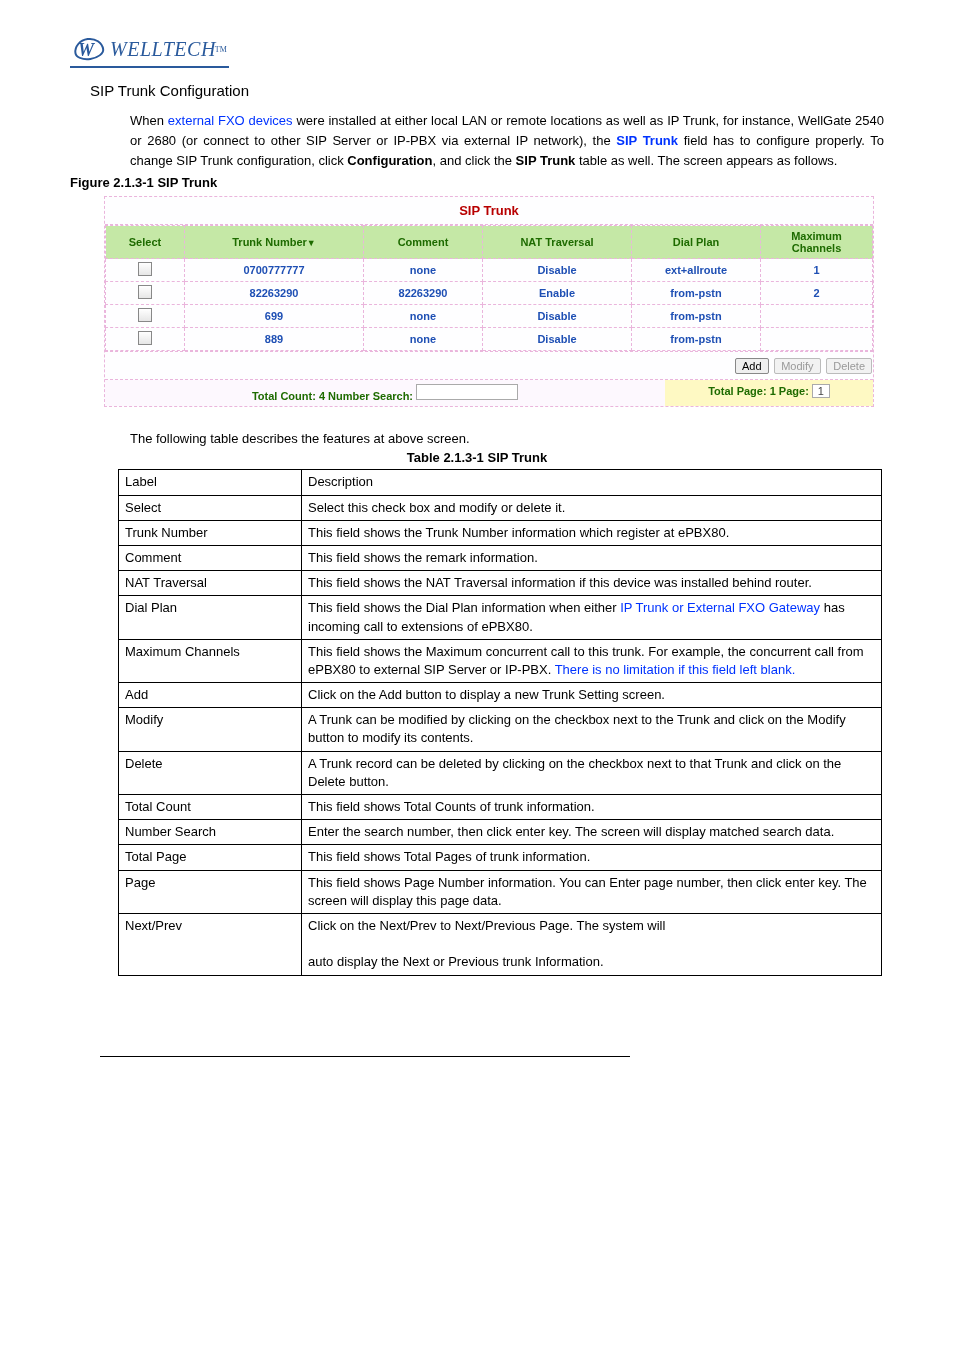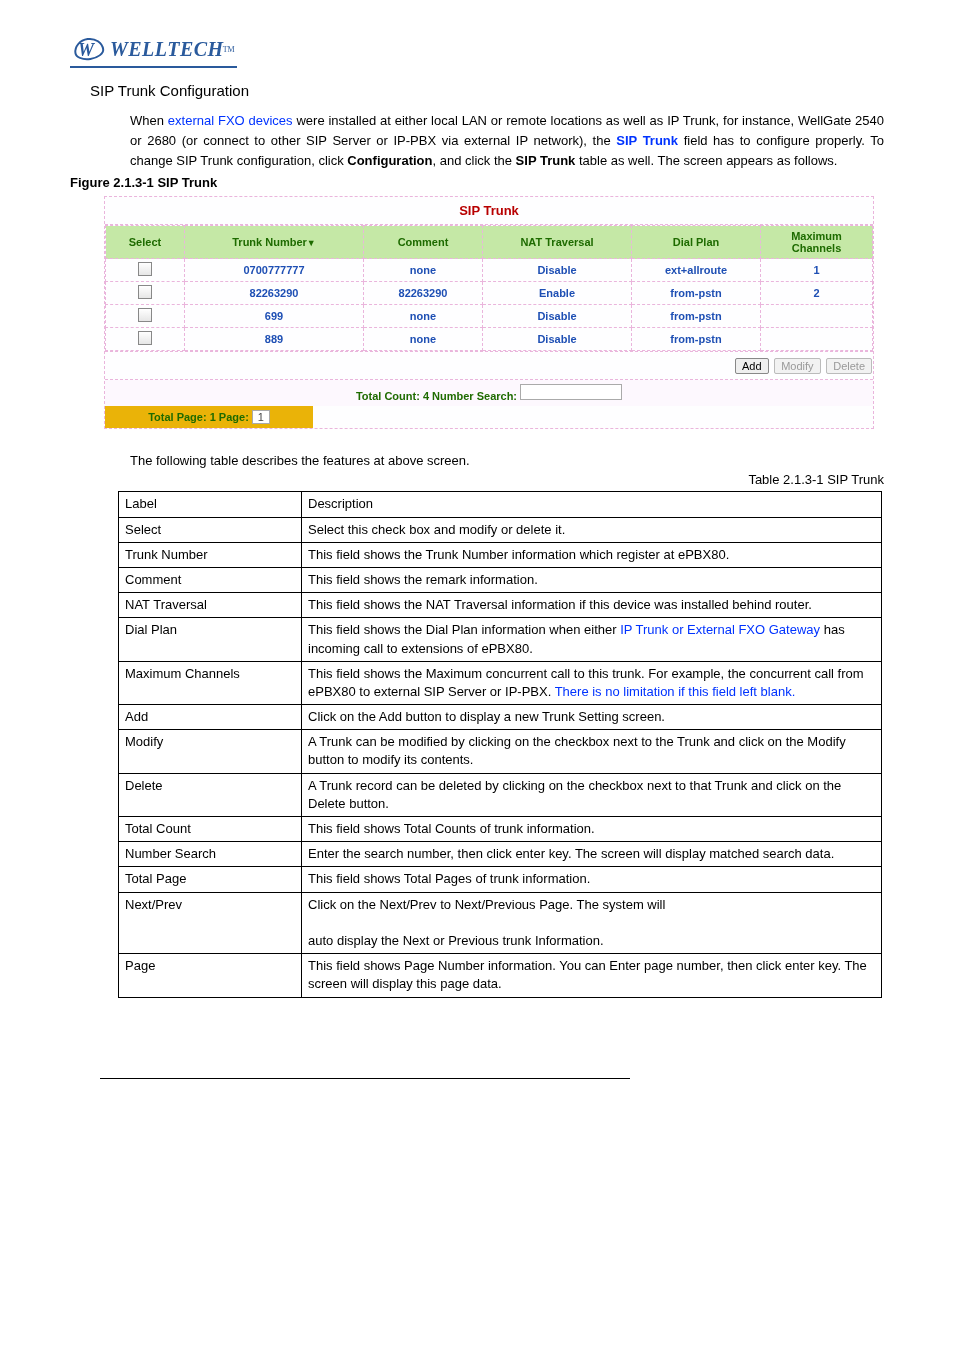--- a/index.html
+++ b/index.html
@@ -44,21 +44,21 @@
     left: 6px; top: 6px;
     font-family: Georgia, serif;
     font-style: italic;
     font-weight: bold;
     font-size: 18px;
     color: #2a5a9c;
   }
   .logo-text {
     font-family: Georgia, "Times New Roman", serif;
     font-style: italic;
-    font-weight: bold;
+    font-weight: normal;
     font-size: 20px;
     color: #2a5a9c;
     letter-spacing: 0.5px;
   }
   .logo-sup {
     font-family: "Times New Roman", serif;
     font-size: 8px;
     color: #2a5a9c;
     vertical-align: top;
     margin-left: -1px;
@@ -141,44 +141,43 @@
   .ui-btn.disabled {
     color: #999;
     border-color: #bbb;
     background: #f2f2f2;
   }
   .footer-bar {
     display: flex;
     border-top: 1px dashed #eab5dc;
     font-family: Verdana, sans-serif;
     font-size: 11px;
-    flex-direction: column;
   }
   .footer-bar > div {
     padding: 4px;
     text-align: center;
   }
   .fb-left { flex: 1; color: #1e6b00; font-weight: bold; background: #fdf8fe; }
   .fb-search { width: 100px; border: 1px solid #aaa; background: #fff; height: 14px; display: inline-block; }
-  .fb-right { width: 200px; background: #eab308; color: #1e6b00; font-weight: bold; }
+  .fb-right { width: 200px; background: #fef9c3; color: #1e6b00; font-weight: bold; }
   .fb-right .page-box {
     display: inline-block;
     width: 16px;
     background: #fff;
     border: 1px solid #aaa;
     color: #444;
     font-weight: normal;
   }
   
   .desc-intro {
     margin: 24px 0 4px 60px;
   }
   .table-caption {
-    text-align: right;
-    font-weight: normal;
+    text-align: center;
+    font-weight: bold;
     margin: 4px 0;
   }
   .desc-table {
     width: calc(100% - 50px);
     margin-left: 48px;
     border-collapse: collapse;
     font-size: 13px;
   }
   .desc-table td {
     border: 1px solid #000;
@@ -333,24 +332,24 @@
         </tr>
         <tr>
           <td>Number Search</td>
           <td>Enter the search number, then click enter key. The screen will display matched search data.</td>
         </tr>
         <tr>
           <td>Total Page</td>
           <td>This field shows Total Pages of trunk information.</td>
         </tr>
         <tr>
+          <td>Page</td>
+          <td>This field shows Page Number information. You can Enter page number, then click enter key. The screen will display this page data.</td>
+        </tr>
+        <tr>
           <td>Next/Prev</td>
           <td>Click on the Next/Prev to Next/Previous Page. The system will<br><br>auto display the Next or Previous trunk Information.</td>
         </tr>
-        <tr>
-          <td>Page</td>
-          <td>This field shows Page Number information. You can Enter page number, then click enter key. The screen will display this page data.</td>
-        </tr>
       </tbody>
   </table>
 
 </div>
 <hr class="hr-footer">
 
 </body></html>

